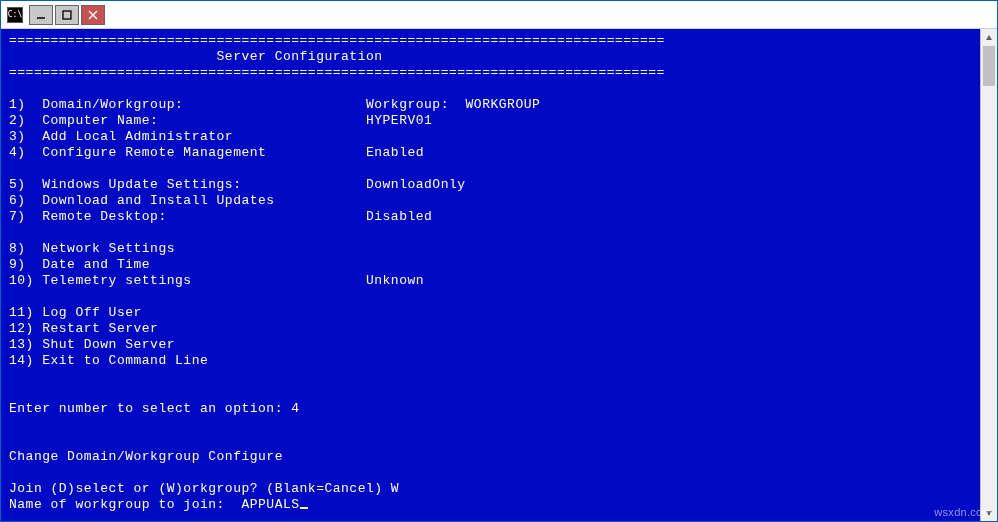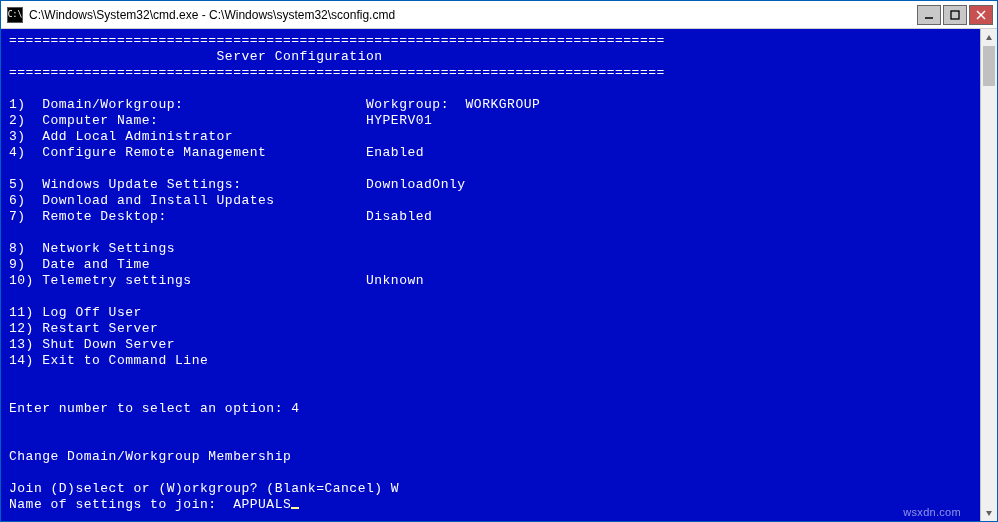--- a/index.html
+++ b/index.html
@@ -100,37 +100,36 @@
     width: 8px;
     height: 2px;
     background: #ffff90;
     vertical-align: baseline;
     position: relative;
     top: 1px;
   }
   .watermark {
     position: absolute;
     bottom: 3px;
-    right: 36px;
+    right: 5px;
     font-family: sans-serif;
     font-size: 11px;
     color: rgba(255,255,255,0.55);
     letter-spacing: 0.3px;
   }
 </style>
 </head>
 <body>
 
 <div class="window">
 
   <div class="titlebar">
     <div class="titlebar-icon">
       <span>C:\</span>
     </div>
-    <div class="titlebar-text">C:\Windows\System32\cmd.exe - C:\Windows\system32\sconfig.cmd</div>
     <div class="titlebar-buttons">
       <div class="tb-btn">
         <svg viewBox="0 0 10 10">
             <line x1="1" y1="8" x2="9" y2="8" stroke="#000" stroke-width="1.5"></line>
           </svg>
       </div>
       <div class="tb-btn">
         <svg viewBox="0 0 10 10">
             <rect x="1" y="1" width="8" height="8" fill="none" stroke="#000" stroke-width="1.3"></rect>
           </svg>
@@ -164,24 +163,24 @@
 
 11) Log Off User                           
 12) Restart Server                         
 13) Shut Down Server                       
 14) Exit to Command Line                   
 </span>
 
 <span>Enter number to select an option: 4</span>
 
 
-<span>Change Domain/Workgroup Membership</span>
+<span>Change Domain/Workgroup Configure</span>
 
 <span>Join (D)select or (W)orkgroup? (Blank=Cancel) W</span>
-<span>Name of settings to join:  </span><span>APPUALS</span><span class="cursor"></span></div>
+<span>Name of workgroup to join:  </span><span>APPUALS</span><span class="cursor"></span></div>
 
     <div class="scrollbar">
       <div class="sb-arrow">
         <svg viewBox="0 0 8 8">
             <polygon points="4,1 7,6 1,6" fill="#606060"></polygon>
           </svg>
       </div>
       <div class="sb-track">
         <div class="sb-thumb"></div>
       </div>

